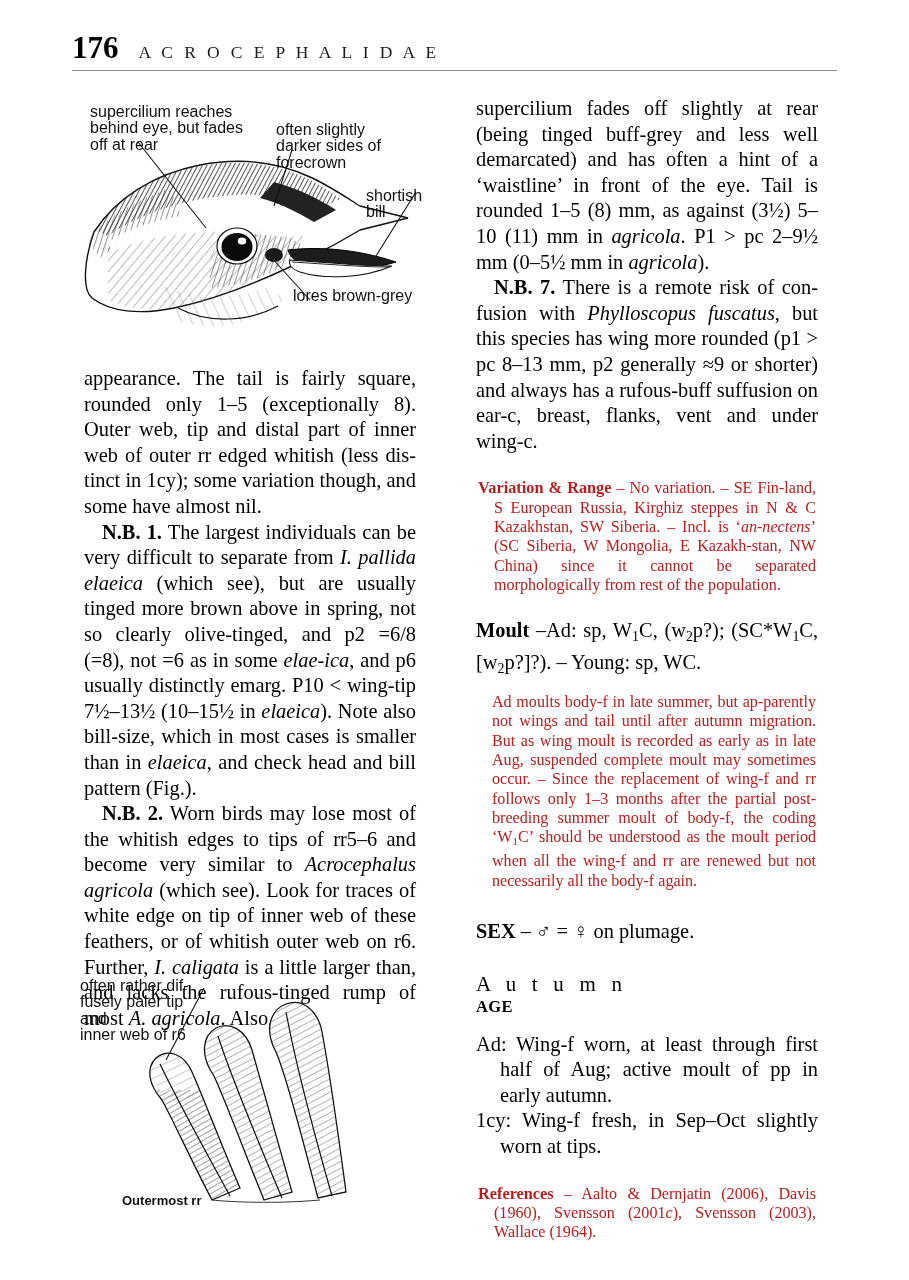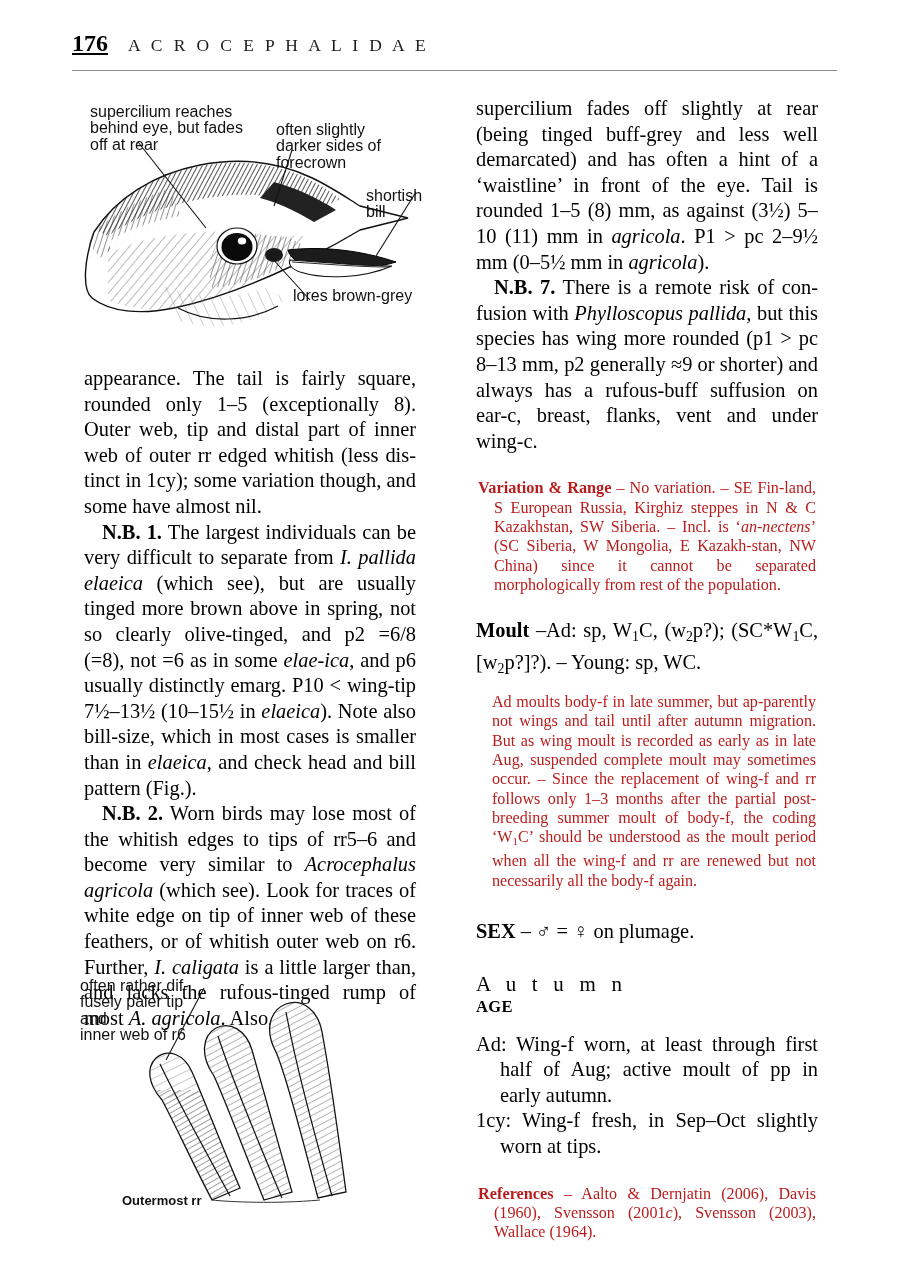--- a/index.html
+++ b/index.html
@@ -20,25 +20,24 @@
   .page-header {
     position: absolute;
     left: 72px;
     top: 30px;
     width: 765px;
     height: 40px;
   }
   .folio {
     font-family: "Liberation Serif", serif;
     font-weight: bold;
-    font-size: 24px;
+    font-size: 31px;
     letter-spacing: 0px;
     display: inline-block;
     vertical-align: baseline;
-    text-decoration: underline;
   }
   .running-title {
     display: inline-block;
     margin-left: 20px;
     font-family: "Liberation Serif", serif;
     font-size: 17.5px;
     letter-spacing: 3.4px;
     color: #1b1b1b;
     vertical-align: baseline;
   }
@@ -332,21 +331,21 @@
   <div class="fig-label bold" style="left:42px; top:213px;">Outermost rr</div>
 </div>
 
 <div class="col col-right">
 
   <p class="body-text noindent">
     <span>supercilium fades off slightly at rear (being tinged buff-grey and less well demarcated) and has often a hint of a ‘waistline’ in front of the eye. Tail is rounded 1–5 (8) mm, as against (3½) 5–10 (11) mm in </span><i>agricola</i><span>. P1 &gt; pc 2–9½ mm (0–5½ mm in </span><i>agricola</i><span>).</span>
   </p>
 
   <p class="body-text">
-    <span class="bd">N.B. 7.</span><span> There is a remote risk of con-fusion with </span><i>Phylloscopus pallida</i><span>, but this species has wing more rounded (p1 &gt; pc 8–13 mm, p2 generally ≈9 or shorter) and always has a rufous-buff suffusion on ear-c, breast, flanks, vent and under wing-c.</span>
+    <span class="bd">N.B. 7.</span><span> There is a remote risk of con-fusion with </span><i>Phylloscopus fuscatus</i><span>, but this species has wing more rounded (p1 &gt; pc 8–13 mm, p2 generally ≈9 or shorter) and always has a rufous-buff suffusion on ear-c, breast, flanks, vent and under wing-c.</span>
   </p>
 
   <div class="gap-l"></div>
 
   <p class="small-text hang">
     <span class="section-head-sm">Variation &amp; Range</span><span> – No variation. – SE Fin-land, S European Russia, Kirghiz steppes in N &amp; C Kazakhstan, SW Siberia. – Incl. is ‘</span><i>an-nectens</i><span>’ (SC Siberia, W Mongolia, E Kazakh-stan, NW China) since it cannot be separated morphologically from rest of the population.</span>
   </p>
 
   <div class="gap-l"></div>
 

